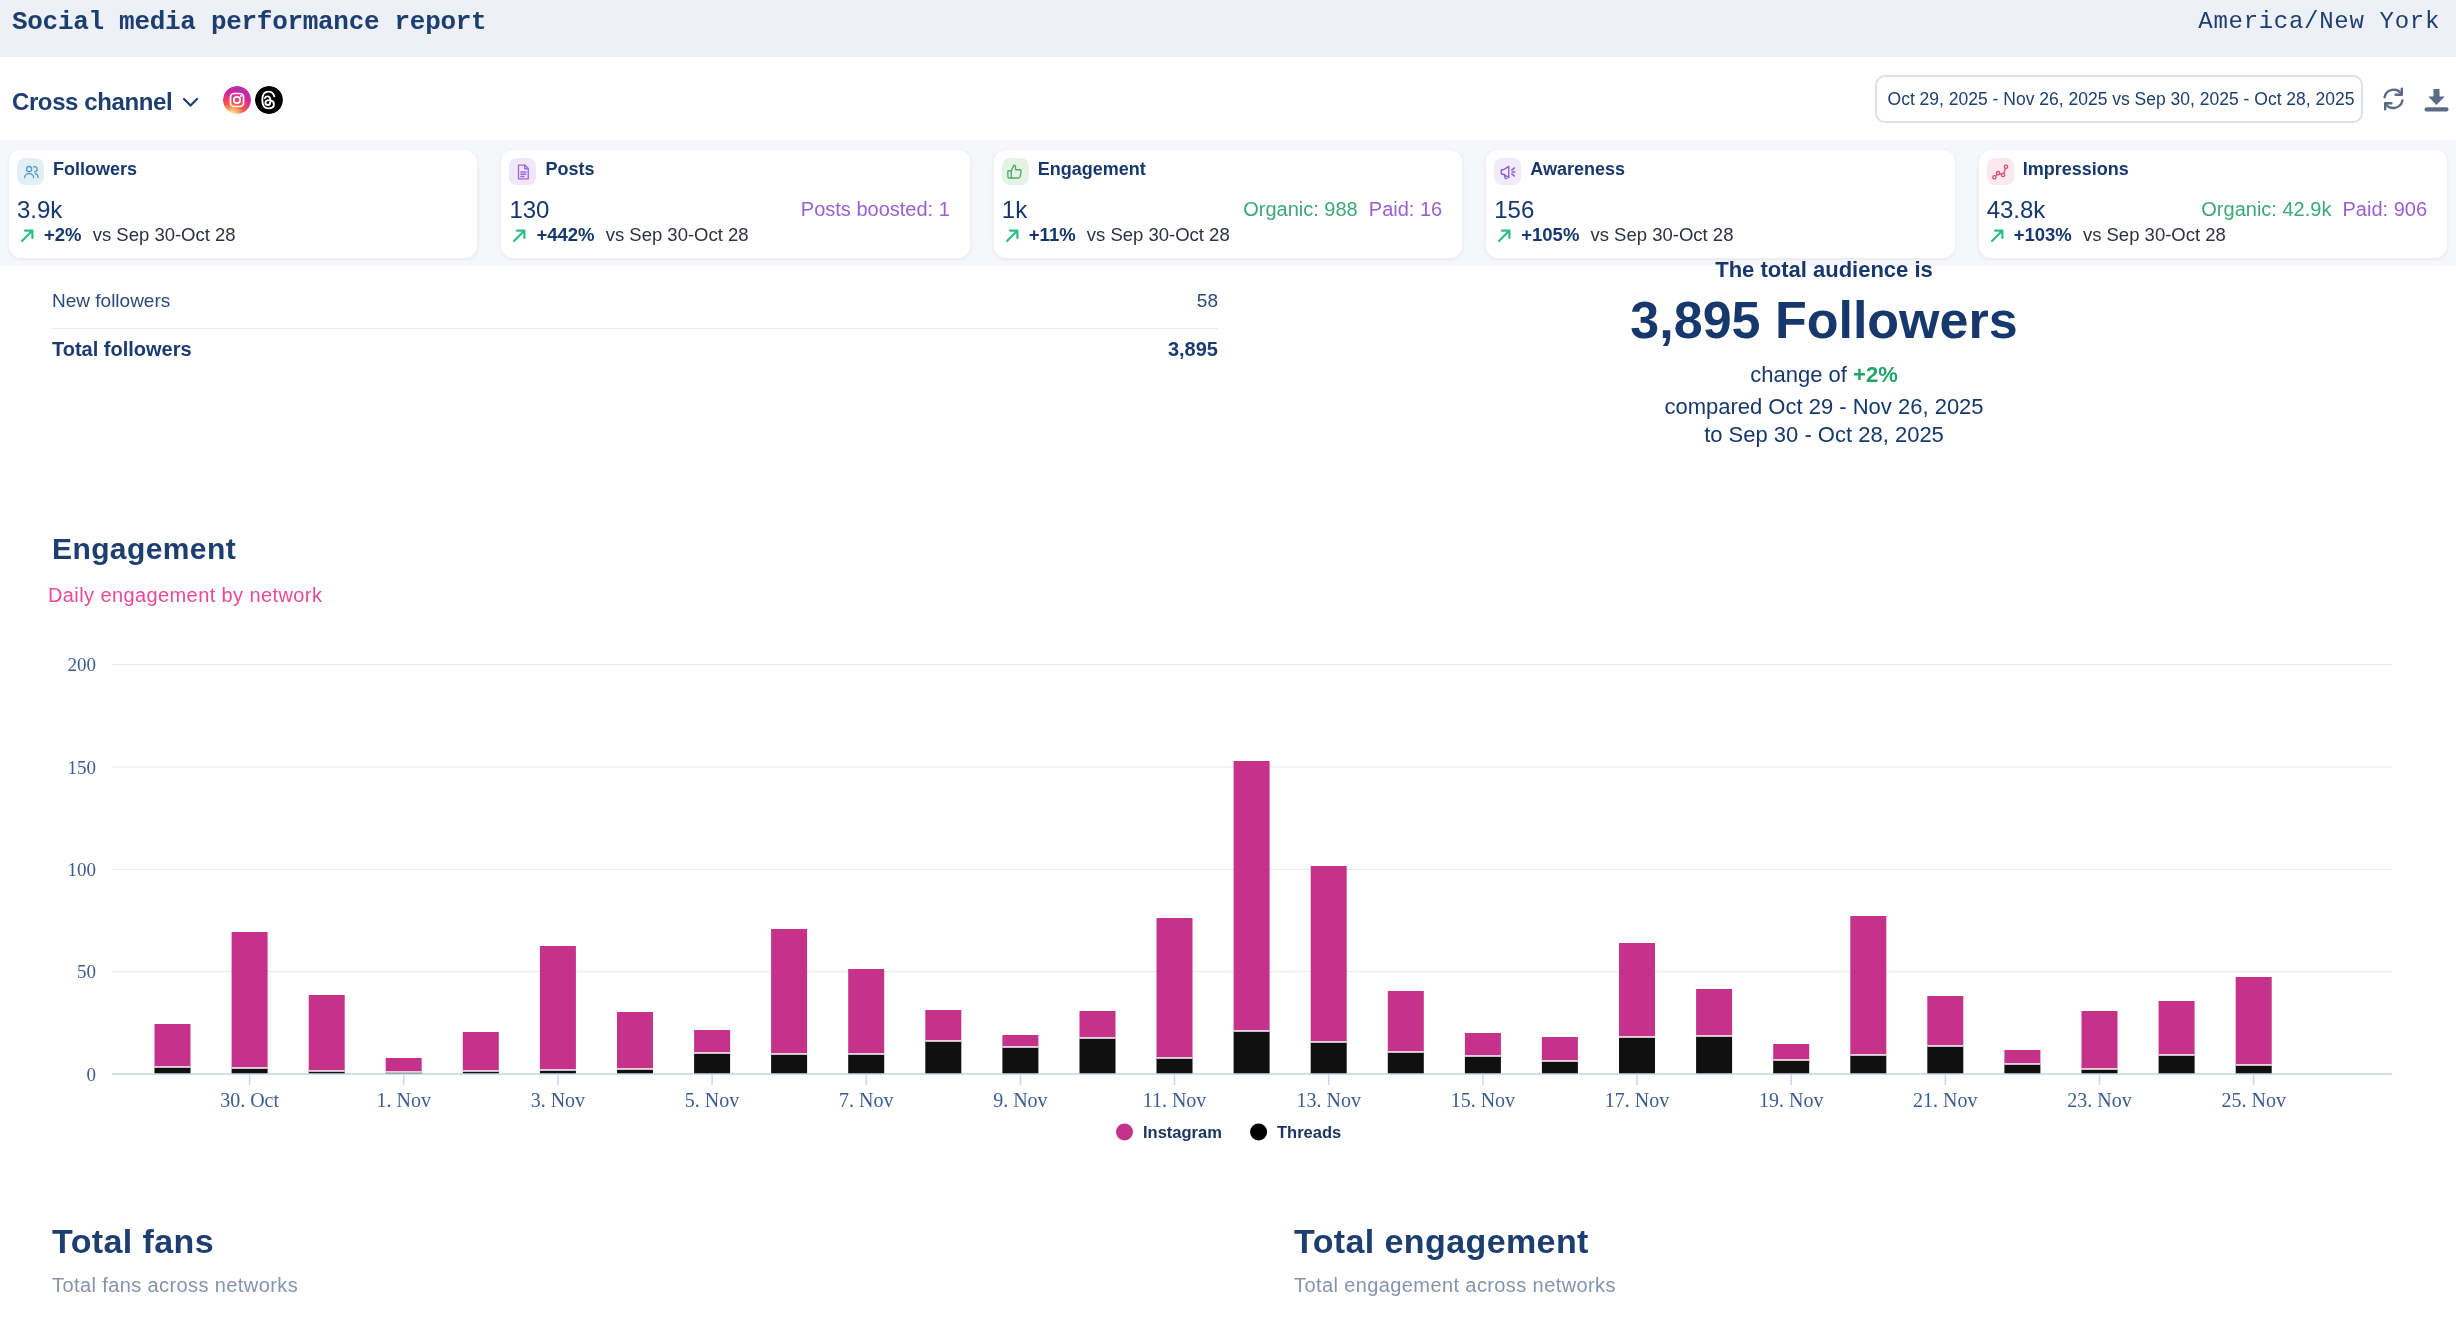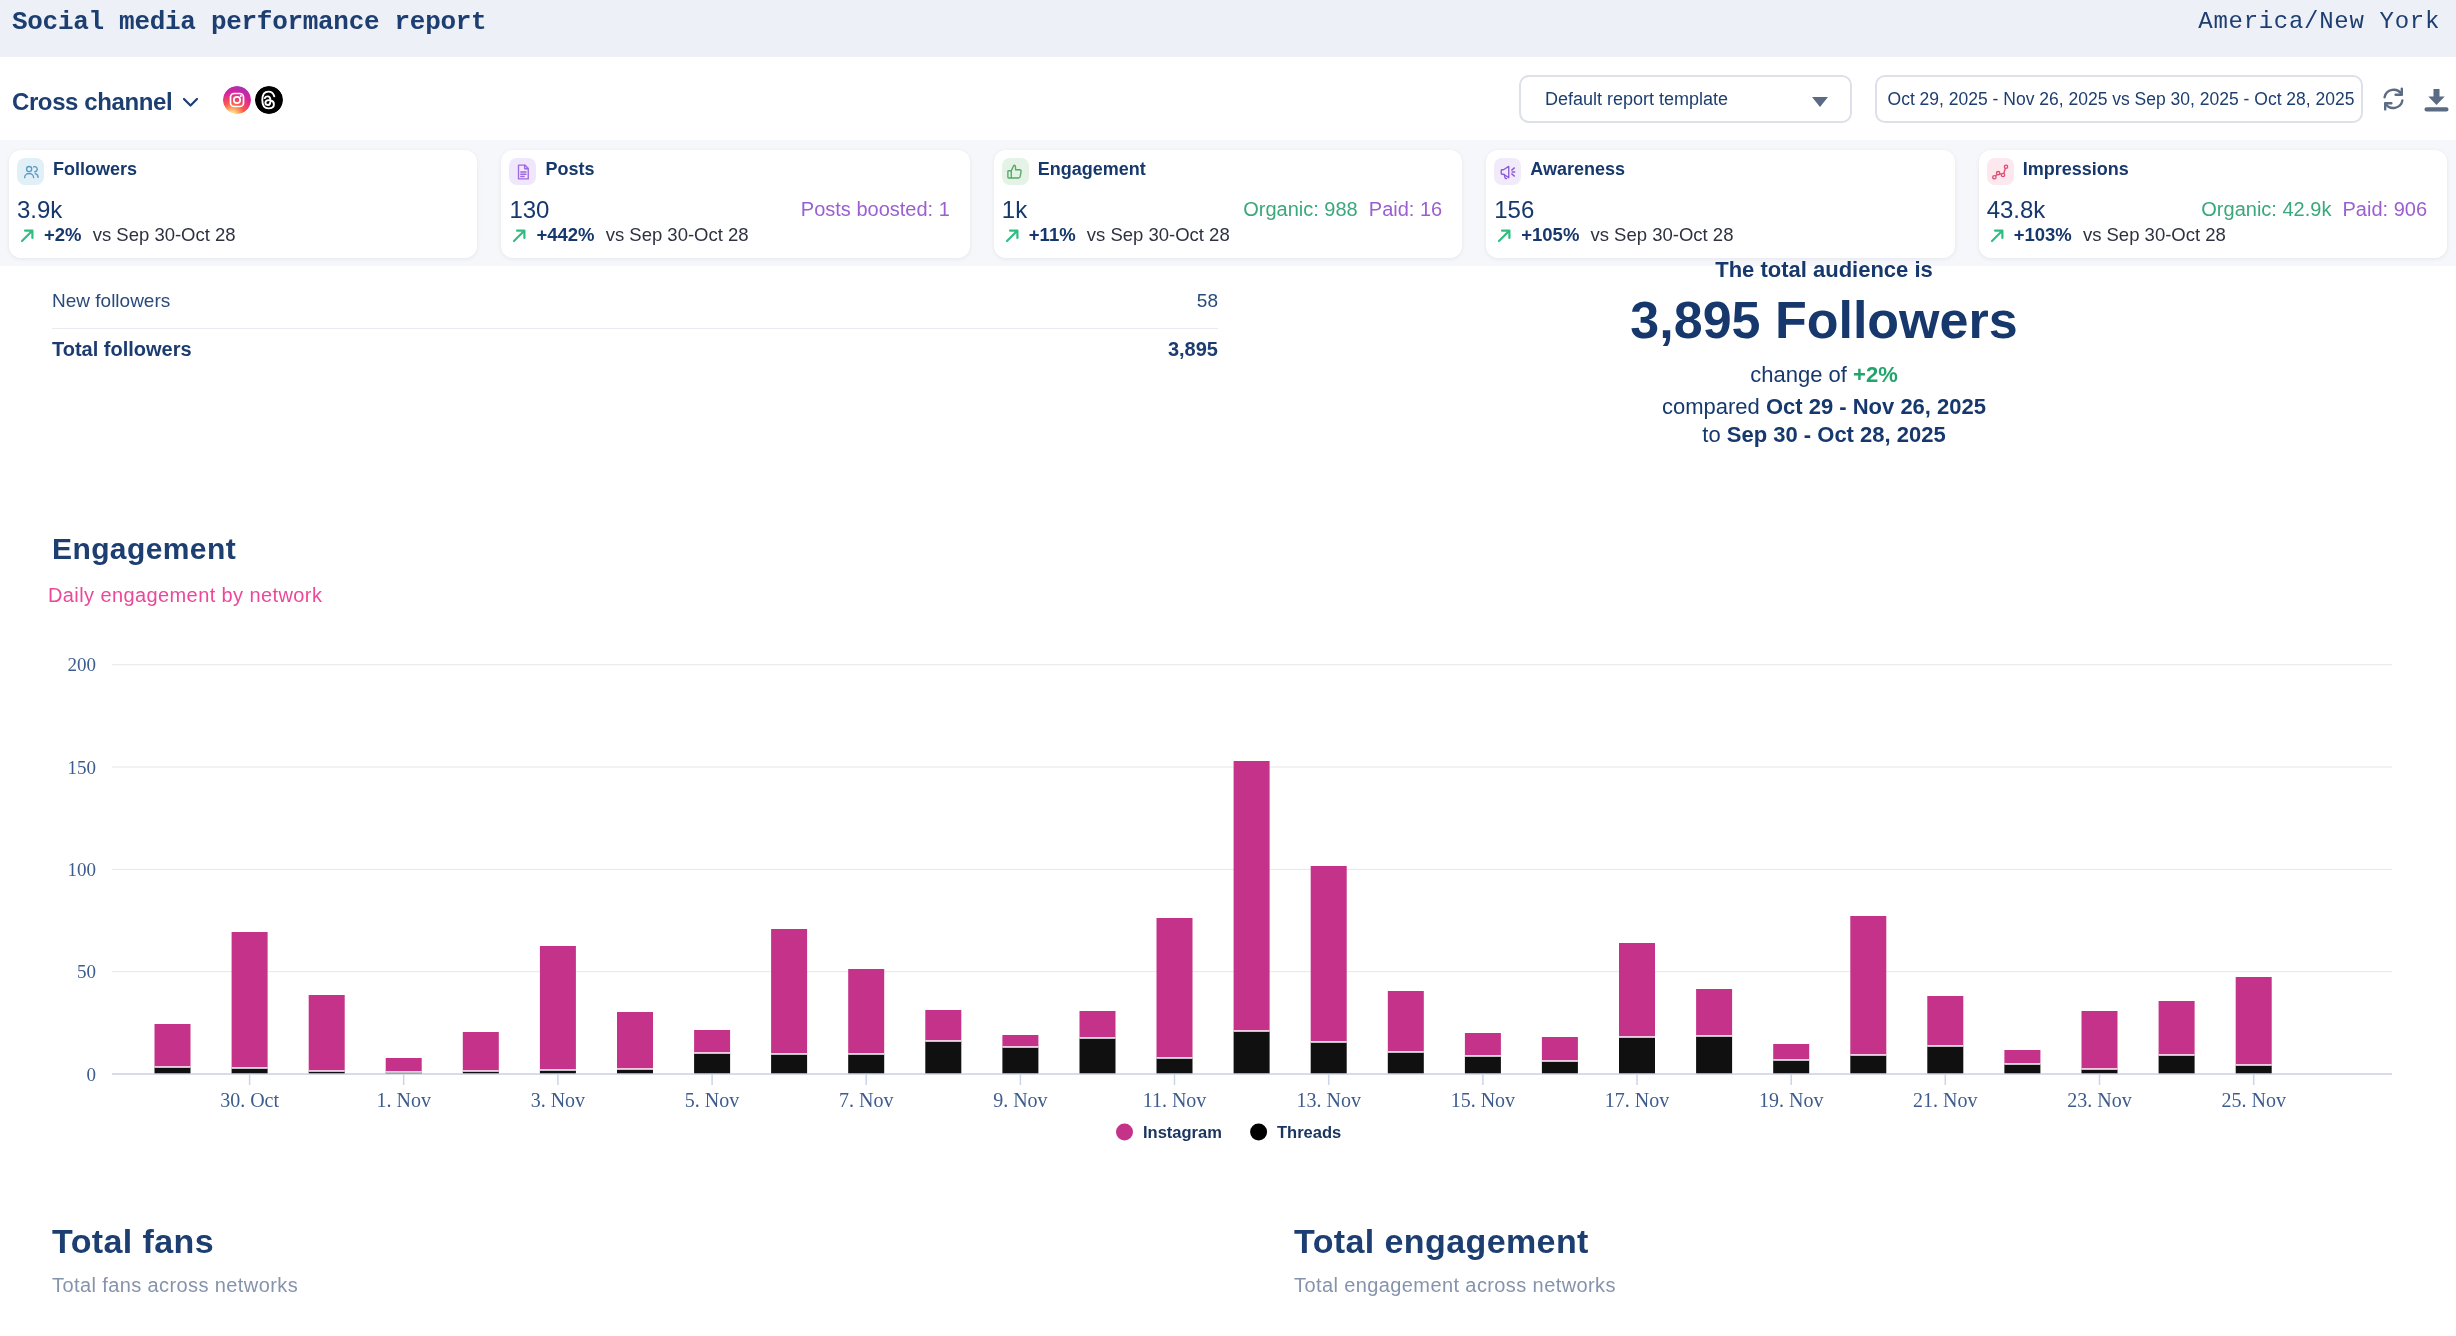--- a/index.html
+++ b/index.html
@@ -31,21 +31,21 @@
 .tbldiv { position:absolute; left:52px; top:328px; width:1166px; height:1px; background:#e9ebf0; }
 .tblrow2 { position:absolute; left:52px; top:338px; width:1166px; font-size:20px; font-weight:700; color:#1c3c71; }
 .tblrow2 .v { float:right; }
 .aud { position:absolute; left:1492px; top:0; width:664px; text-align:center; color:#16386d; }
 .aud > div { position:absolute; left:0; width:664px; }
 .aud .l1 { font-size:22px; font-weight:700; top:257px; }
 .aud .l2 { font-size:52px; font-weight:700; top:290px; }
 .aud .l3 { font-size:22px; top:362px; }
 .aud .l3 b { color:#21a56d; }
 .aud .l4 { font-size:22px; top:394px; }
-.aud .l4 b, .aud .l5 b { font-weight:700;margin-top:40px; }
+.aud .l4 b, .aud .l5 b { font-weight:400;margin-top:40px; }
 .aud .l5 { font-size:22px; top:422px; }
 .sech { position:absolute; left:52px; top:532px; font-size:30px; letter-spacing:0.4px; font-weight:600; color:#1d3e70; }
 .secsub { position:absolute; left:48px; top:584px; font-size:20px; letter-spacing:0.4px; color:#ec4899; }
 .bl { position:absolute; top:1222px; font-size:34px; letter-spacing:0.4px; font-weight:600; color:#1d3e70; }
 .blsub { position:absolute; top:1274px; font-size:20px; letter-spacing:0.4px; color:#8593ac; }
 svg.chart { position:absolute; left:0; top:620px; }
 </style>
 </head>
 <body>
 <div class="topbar">
@@ -72,24 +72,20 @@
     <circle cx="14" cy="14" r="3.2" fill="none" stroke="#fff" stroke-width="1.7"></circle>
     <circle cx="17.8" cy="10.1" r="1.1" fill="#fff"></circle>
   </svg>
   <svg class="icg" style="left:255px" width="28" height="28" viewBox="0 0 28 28">
     <circle cx="14" cy="14" r="14" fill="#000"></circle>
     <g fill="none" stroke="#fff" stroke-width="1.9" stroke-linecap="round">
     <path d="M19.3 10.4 C 18.3 7.2 16.2 5.6 13.5 5.6 C 9.7 5.6 7.3 8.7 7.3 14 C 7.3 19.3 9.7 22.4 13.5 22.4 C 16.7 22.4 18.9 20.7 18.9 18.2 C 18.9 16.1 17.6 14.8 15.4 14.3 C 15.4 11.7 14.3 10.4 12.6 10.4 C 11.3 10.4 10.3 11 9.8 12.1"></path>
     <path d="M15.4 14.3 C 14.9 14.2 14.4 14.15 13.8 14.15 C 11.7 14.15 10.4 15.2 10.4 16.7 C 10.4 18.1 11.6 19 13.3 19 C 14.7 19 15.4 17.5 15.4 14.9"></path>
     </g>
   </svg>
-  <div class="selbox" style="left:1519px; width:333px;">
-    <div class="txt">Default report template</div>
-    <div class="caret"></div>
-  </div>
   <div class="selbox" style="left:1875px; width:488px;">
     <div class="txt" style="left:0;width:488px;text-align:center;font-size:17.5px;">Oct 29, 2025 - Nov 26, 2025 vs Sep 30, 2025 - Oct 28, 2025</div>
   </div>
   <svg style="position:absolute;left:2382px;top:30px" width="23" height="25" viewBox="0 0 23 25">
     <path d="M2.6 10.2 A 9.2 9.2 0 0 1 19.5 7.2" fill="none" stroke="#5b6b83" stroke-width="2.4" stroke-linecap="round"></path>
     <path d="M20.4 13.4 A 9.2 9.2 0 0 1 3.5 16.6" fill="none" stroke="#5b6b83" stroke-width="2.4" stroke-linecap="round"></path>
     <path d="M19.8 1.6 L19.8 7.8 L13.6 7.8" fill="none" stroke="#5b6b83" stroke-width="2.4" stroke-linecap="round" stroke-linejoin="round"></path>
     <path d="M3.2 22.4 L3.2 16.2 L9.4 16.2" fill="none" stroke="#5b6b83" stroke-width="2.4" stroke-linecap="round" stroke-linejoin="round"></path>
   </svg>
   <svg style="position:absolute;left:2423px;top:31px" width="27" height="24" viewBox="0 0 27 24">

